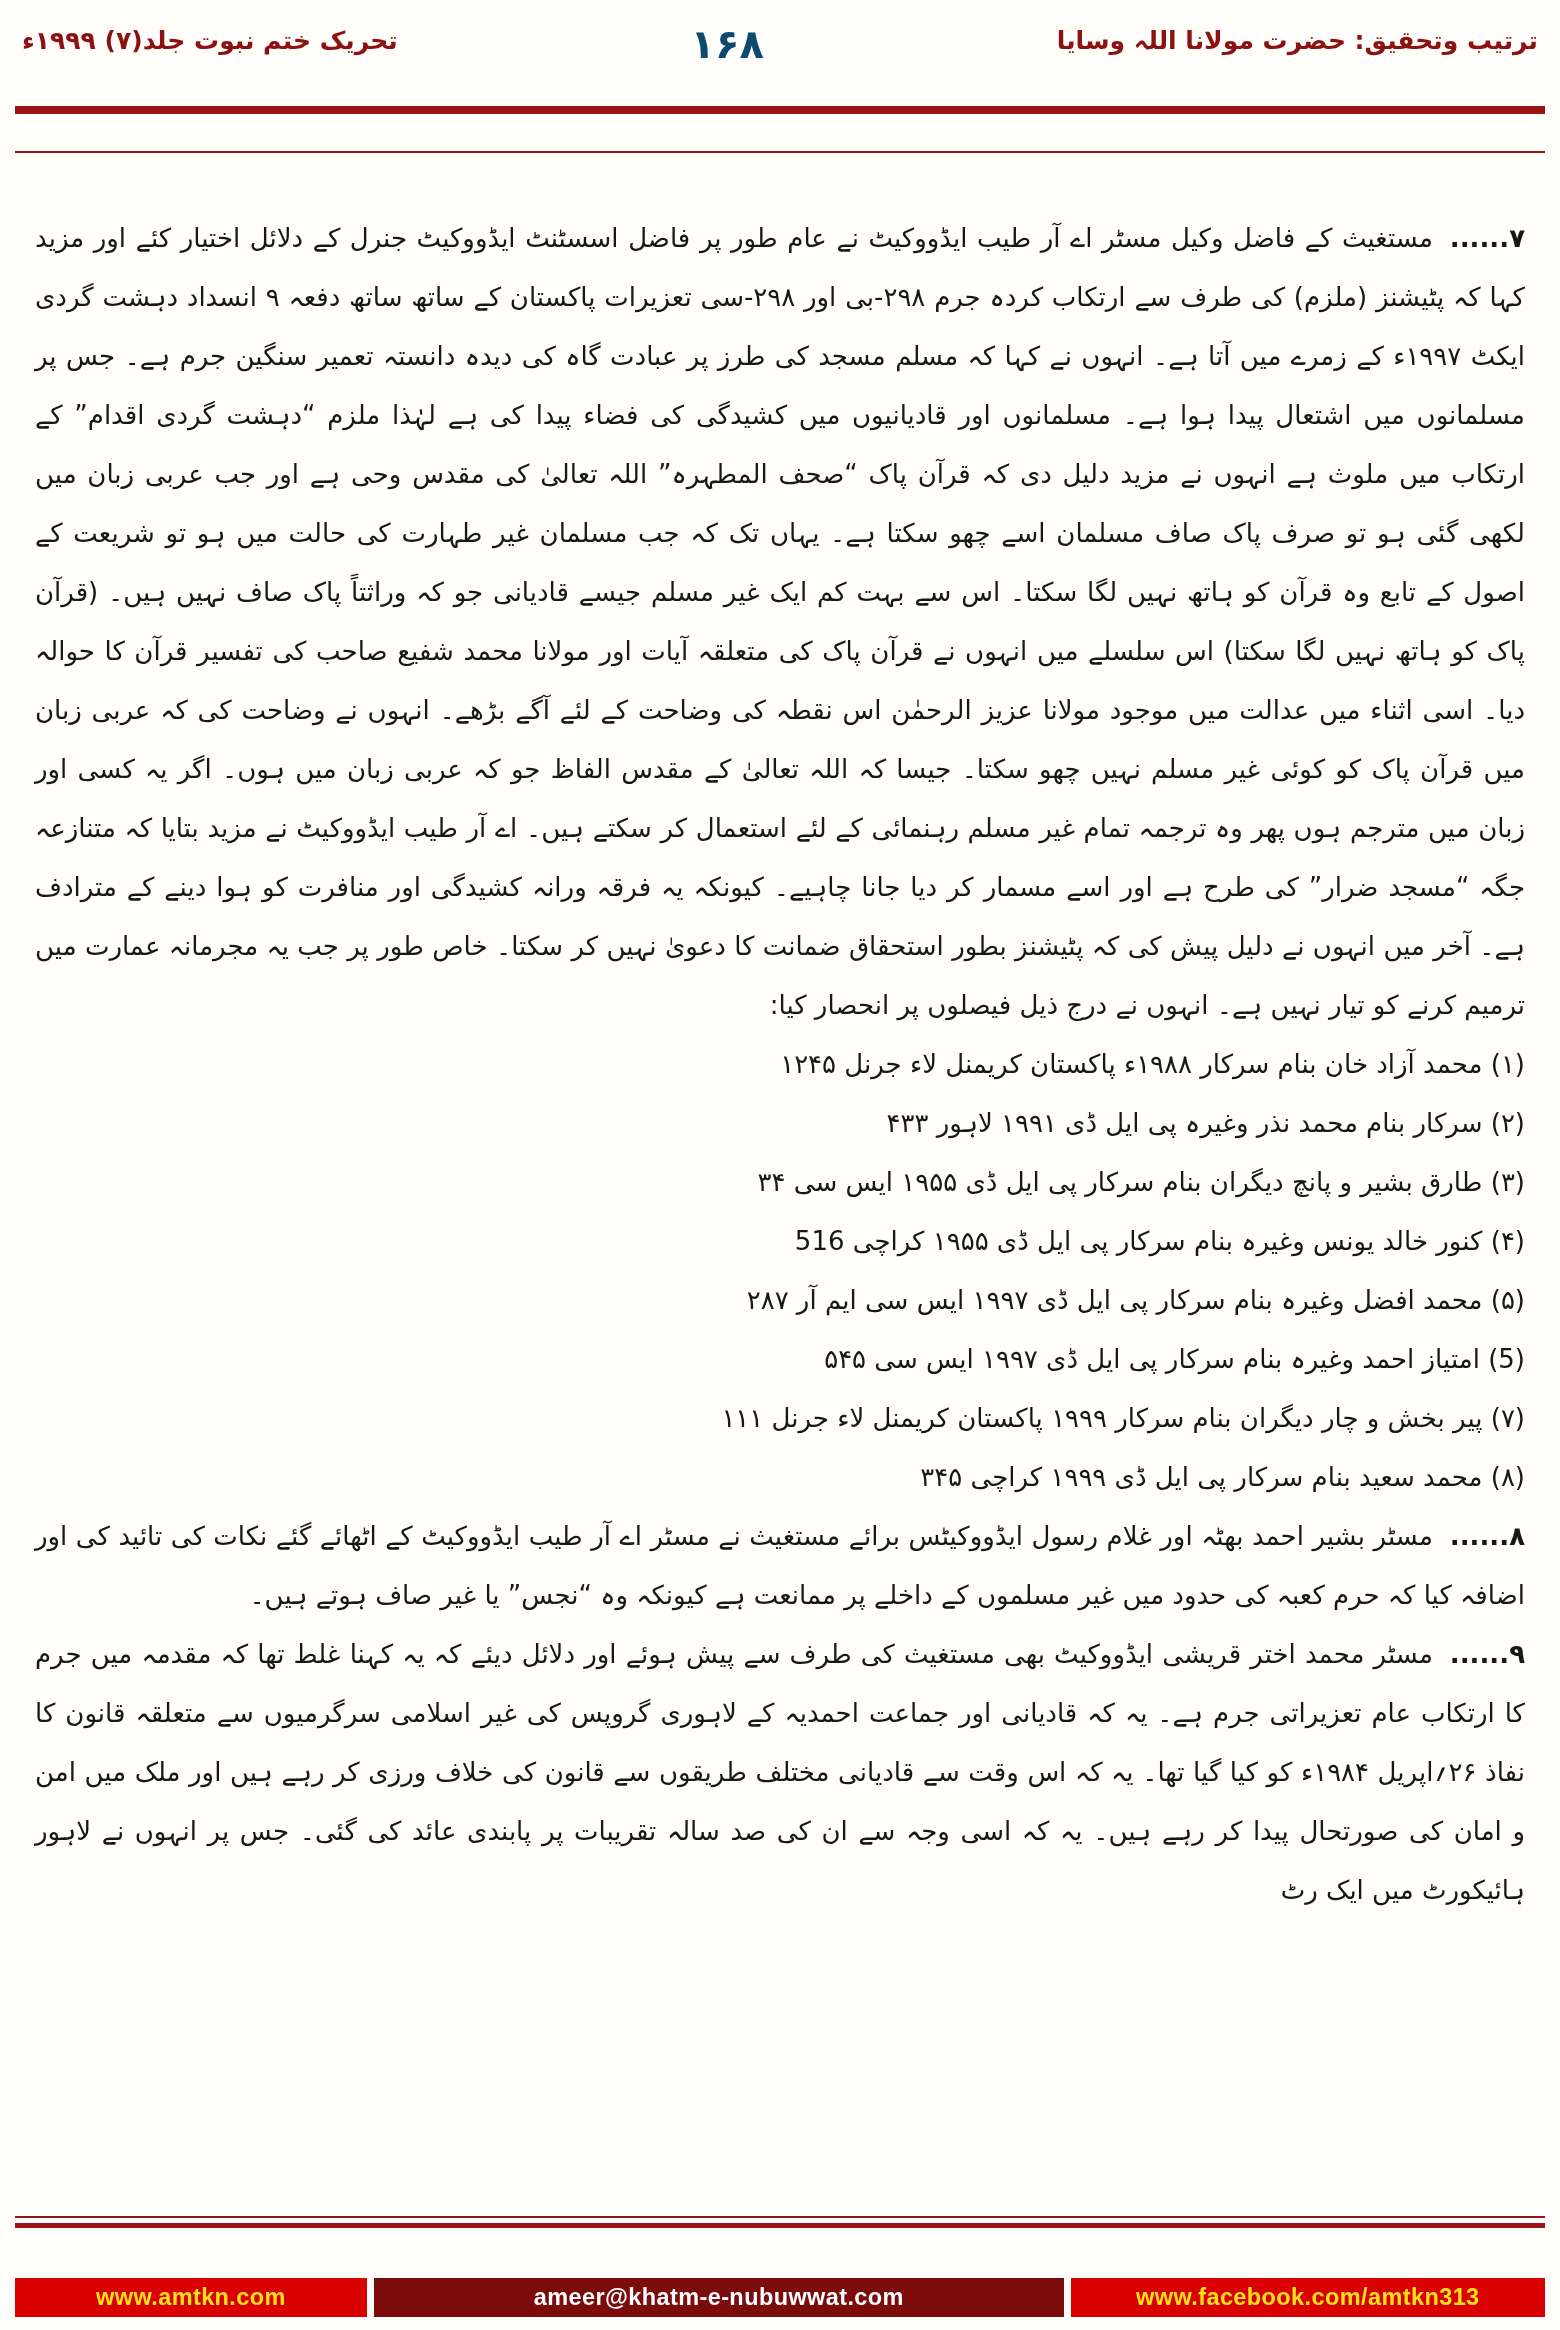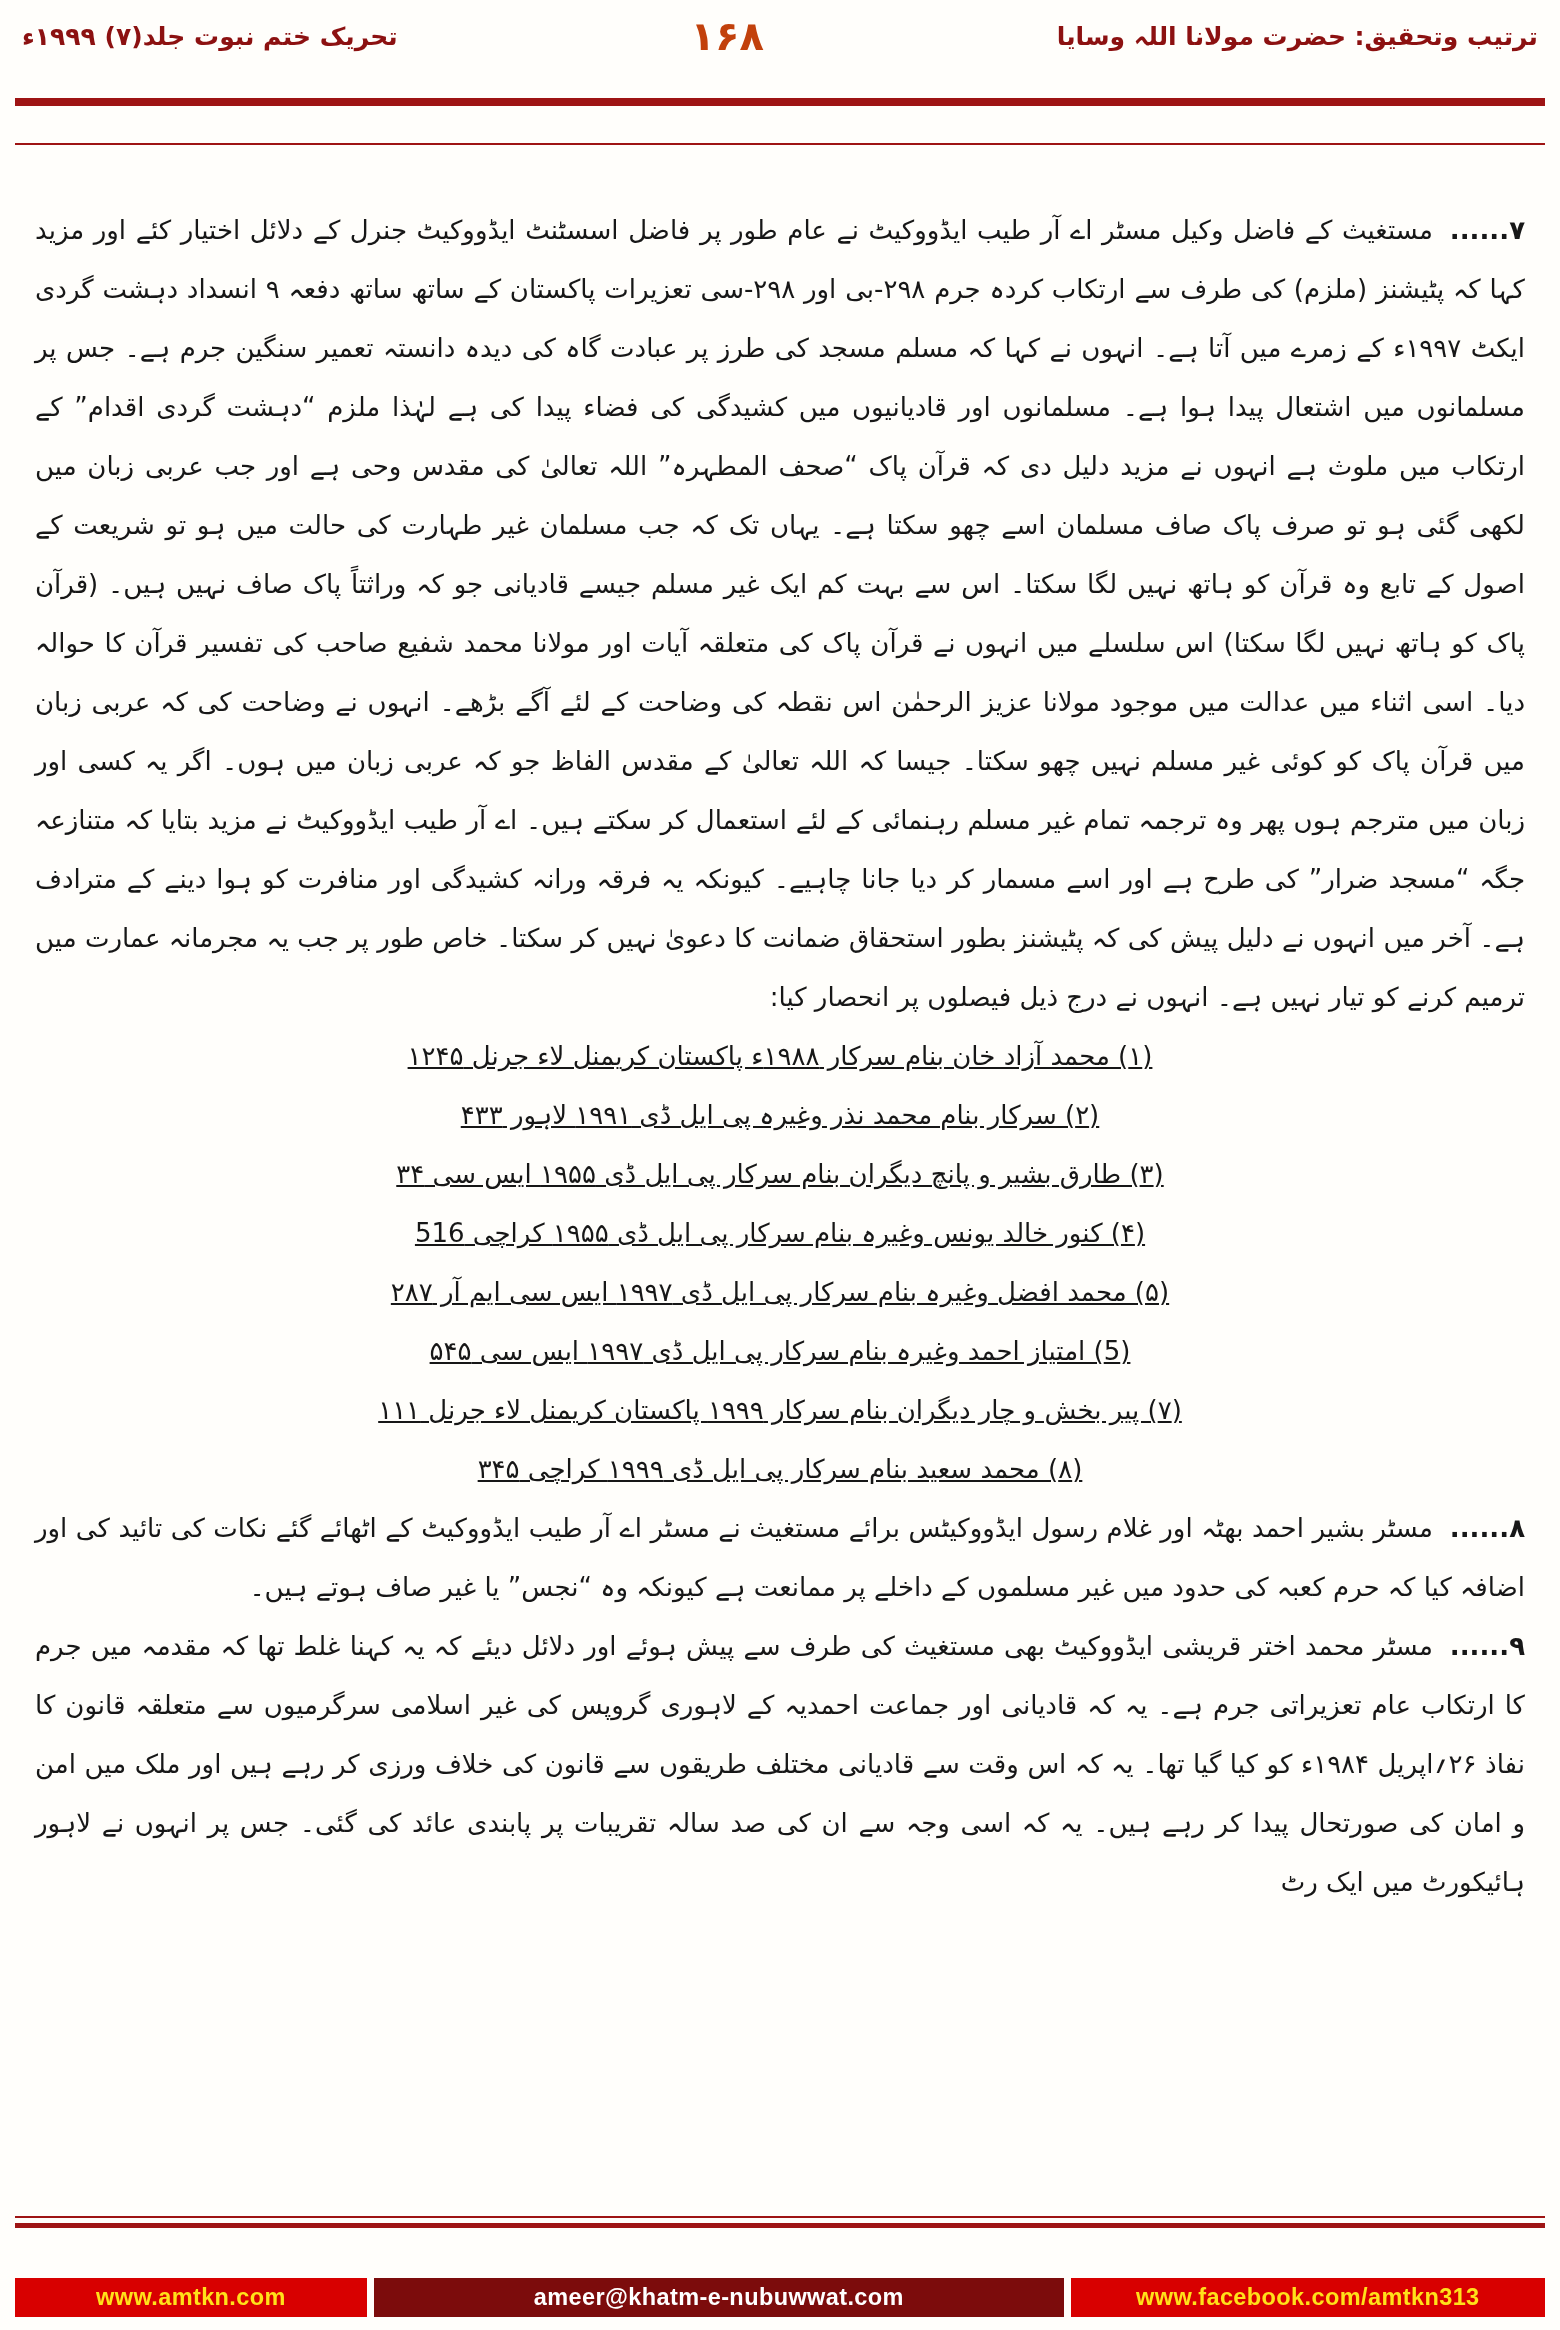--- a/index.html
+++ b/index.html
@@ -26,44 +26,45 @@
     align-items: center;
     padding: 13.4px 22px 3.4px 22px;
   }
   .h-side {
     color: var(--maroon, #8c1111);
     font-weight: bold;
     font-size: 25px;
     white-space: nowrap;
   }
   .h-center {
-    color: #c2410c;
+    color: #0c4a6e;
     font-weight: bold;
     font-size: 40px;
+    margin-top: 8px;
   }
   .rule-thick { height: 7.6px;  background: var(--rule, #9e1414); margin: 3.4px 15px 0 15px; }
   .rule-thin  { height: 2.5px;  background: var(--rule, #9e1414); margin: 5px 15px 0 15px; }
 
   
   .bodytext {
     flex: 1 1 auto;
     direction: rtl;
     text-align: justify;
     padding: 24px 35px 0 35px;
     font-size: 26px;
     line-height: 59px;
   }
   .para { margin: 0; }
   .marker {
     font-weight: bold;
     letter-spacing: 2.5px;
     margin-left: 17px;
     white-space: nowrap;
   }
-  .cases { text-align: center; margin: 0; text-decoration: underline; }
+  .cases { text-align: right; margin: 0; }
   .case  { line-height: 59px; }
 
   
   .footer { margin-top: auto; padding: 0 15px 13.4px 15px; }
   .f-rule-thin  { height: 2.5px; background: var(--rule, #9e1414); }
   .f-rule-thick { height: 5px; background: var(--rule, #9e1414); margin-top: 4.2px; }
   .bars {
     direction: ltr;
     display: flex;
     gap: 6.7px;

